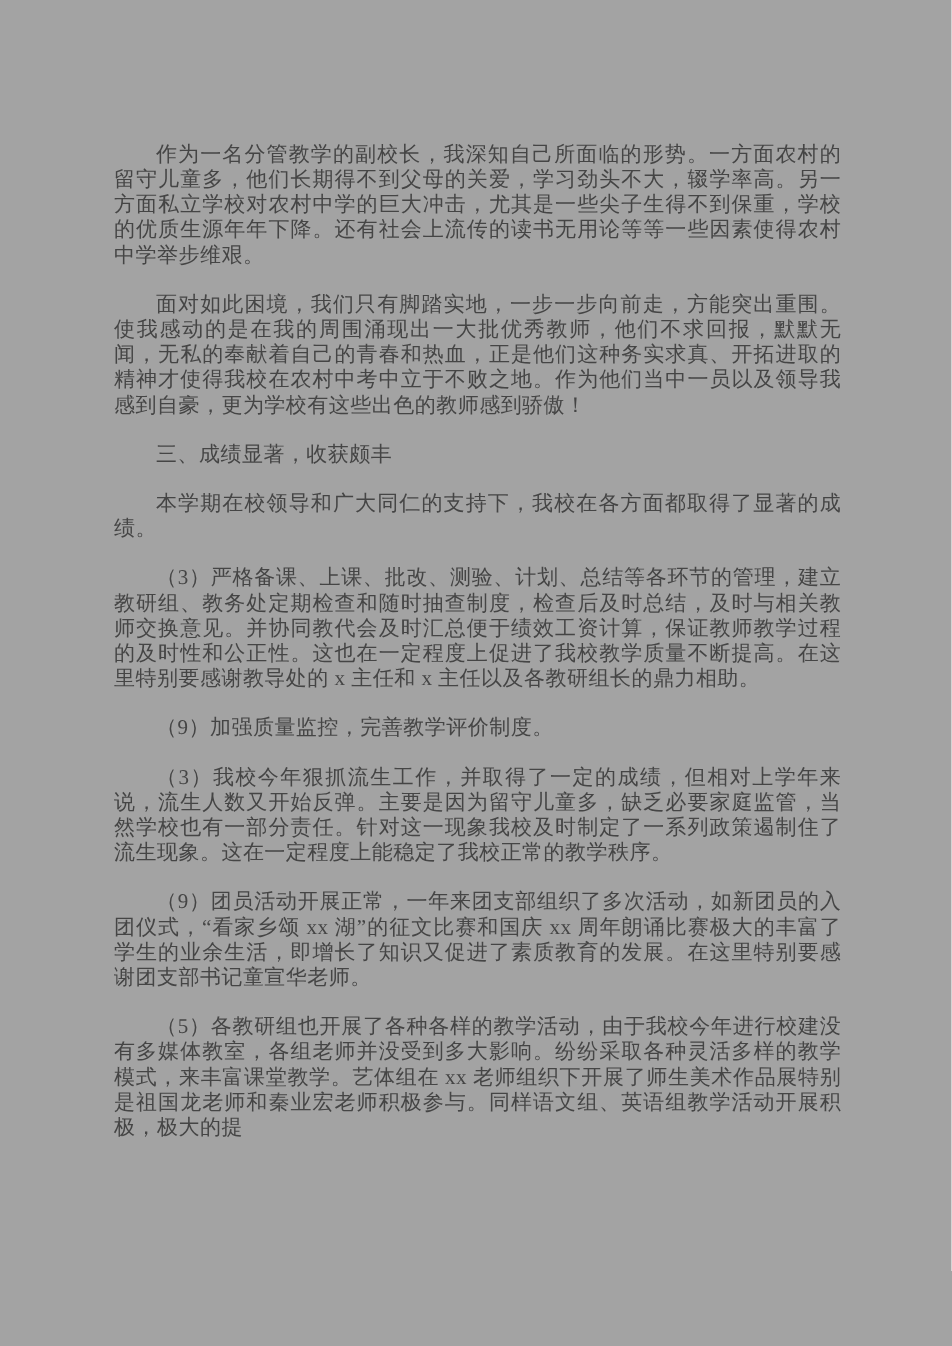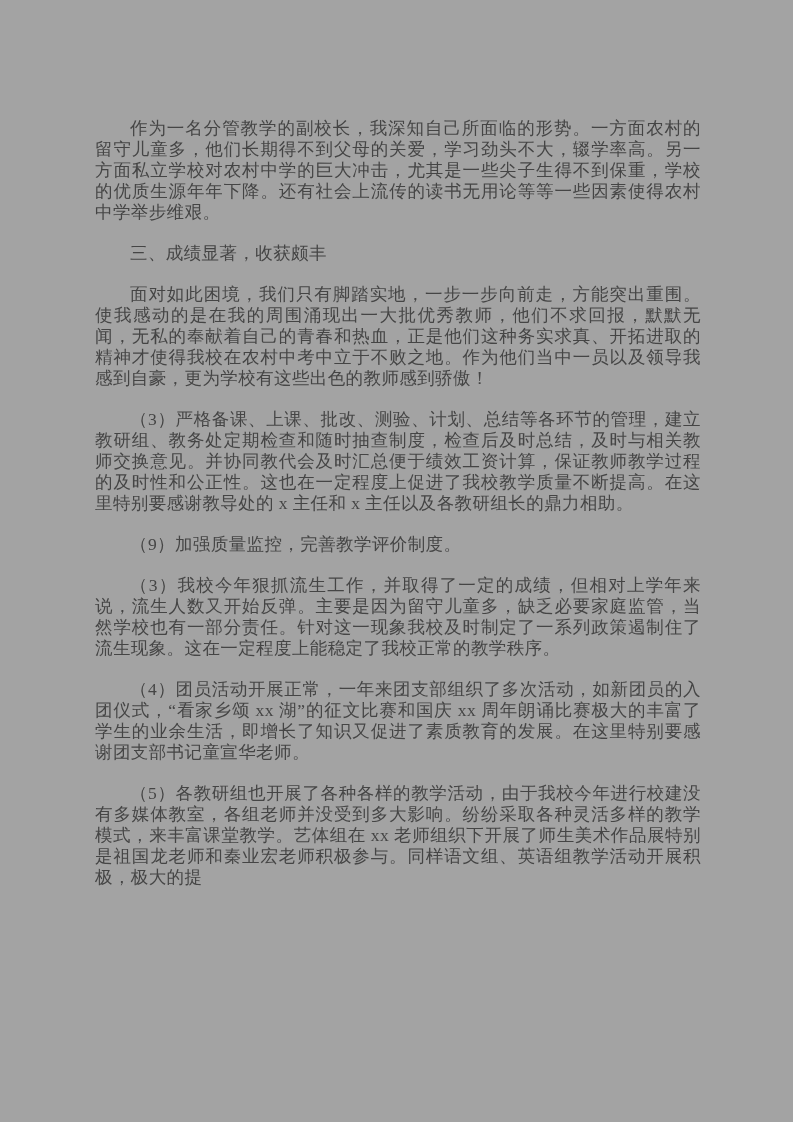--- a/index.html
+++ b/index.html
@@ -39,21 +39,22 @@
     
     font-weight: normal;
   }
 </style>
 </head>
 <body>
 
 <div class="page">
   <div class="content">
     <p class="para">作为一名分管教学的副校长，我深知自己所面临的形势。一方面农村的留守儿童多，他们长期得不到父母的关爱，学习劲头不大，辍学率高。另一方面私立学校对农村中学的巨大冲击，尤其是一些尖子生得不到保重，学校的优质生源年年下降。还有社会上流传的读书无用论等等一些因素使得农村中学举步维艰。</p>
+    <p class="para">面对如此困境，我们只有脚踏实地，一步一步向前走，方能突出重围。使我感动的是在我的周围涌现出一大批优秀教师，他们不求回报，默默无闻，无私的奉献着自己的青春和热血，正是他们这种务实求真、开拓进取的精神才使得我校在农村中考中立于不败之地。作为他们当中一员以及领导我感到自豪，更为学校有这些出色的教师感到骄傲！</p>
     <p class="para heading">三、成绩显著，收获颇丰</p>
-    <p class="para">面对如此困境，我们只有脚踏实地，一步一步向前走，方能突出重围。使我感动的是在我的周围涌现出一大批优秀教师，他们不求回报，默默无闻，无私的奉献着自己的青春和热血，正是他们这种务实求真、开拓进取的精神才使得我校在农村中考中立于不败之地。作为他们当中一员以及领导我感到自豪，更为学校有这些出色的教师感到骄傲！</p>
+    <p class="para">本学期在校领导和广大同仁的支持下，我校在各方面都取得了显著的成绩。</p>
     <p class="para">（3）严格备课、上课、批改、测验、计划、总结等各环节的管理，建立教研组、教务处定期检查和随时抽查制度，检查后及时总结，及时与相关教师交换意见。并协同教代会及时汇总便于绩效工资计算，保证教师教学过程的及时性和公正性。这也在一定程度上促进了我校教学质量不断提高。在这里特别要感谢教导处的 x 主任和 x 主任以及各教研组长的鼎力相助。</p>
     <p class="para">（9）加强质量监控，完善教学评价制度。</p>
     <p class="para">（3）我校今年狠抓流生工作，并取得了一定的成绩，但相对上学年来说，流生人数又开始反弹。主要是因为留守儿童多，缺乏必要家庭监管，当然学校也有一部分责任。针对这一现象我校及时制定了一系列政策遏制住了流生现象。这在一定程度上能稳定了我校正常的教学秩序。</p>
-    <p class="para">（4）团员活动开展正常，一年来团支部组织了多次活动，如新团员的入团仪式，“看家乡颂 xx 湖”的征文比赛和国庆 xx 周年朗诵比赛极大的丰富了学生的业余生活，即增长了知识又促进了素质教育的发展。在这里特别要感谢团支部书记童宣华老师。</p>
+    <p class="para">（9）团员活动开展正常，一年来团支部组织了多次活动，如新团员的入团仪式，“看家乡颂 xx 湖”的征文比赛和国庆 xx 周年朗诵比赛极大的丰富了学生的业余生活，即增长了知识又促进了素质教育的发展。在这里特别要感谢团支部书记童宣华老师。</p>
     <p class="para">（5）各教研组也开展了各种各样的教学活动，由于我校今年进行校建没有多媒体教室，各组老师并没受到多大影响。纷纷采取各种灵活多样的教学模式，来丰富课堂教学。艺体组在 xx 老师组织下开展了师生美术作品展特别是祖国龙老师和秦业宏老师积极参与。同样语文组、英语组教学活动开展积极，极大的提</p>
   </div>
 </div>
 
 </body></html>

